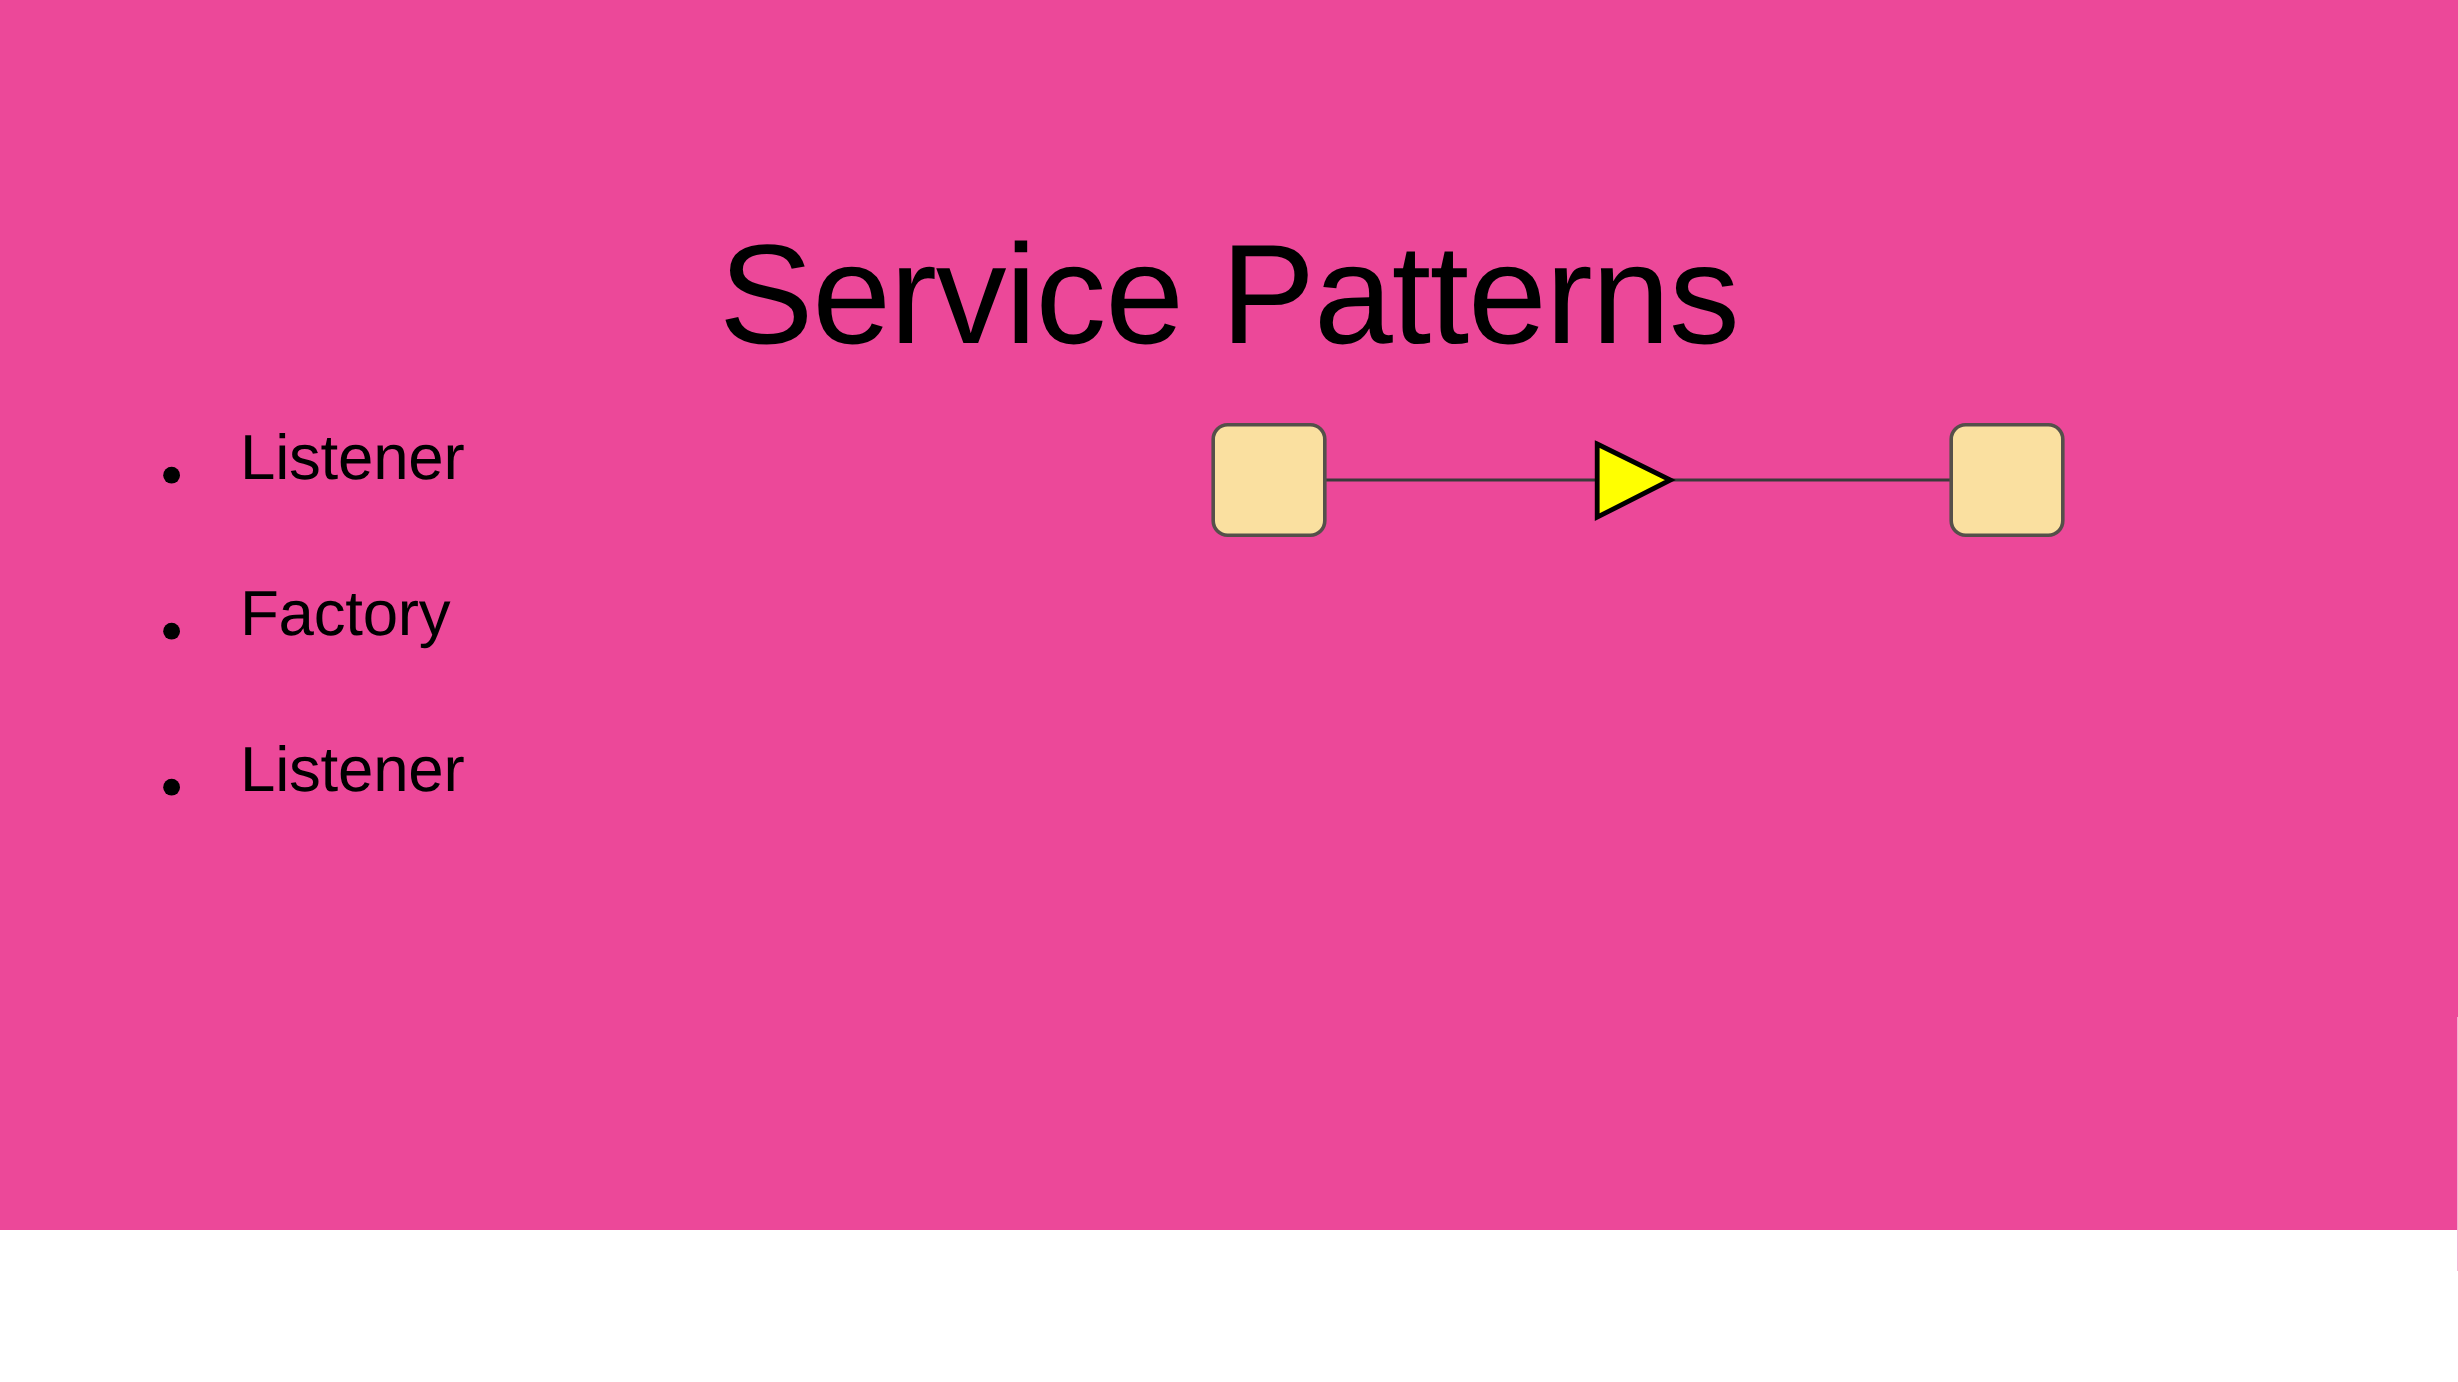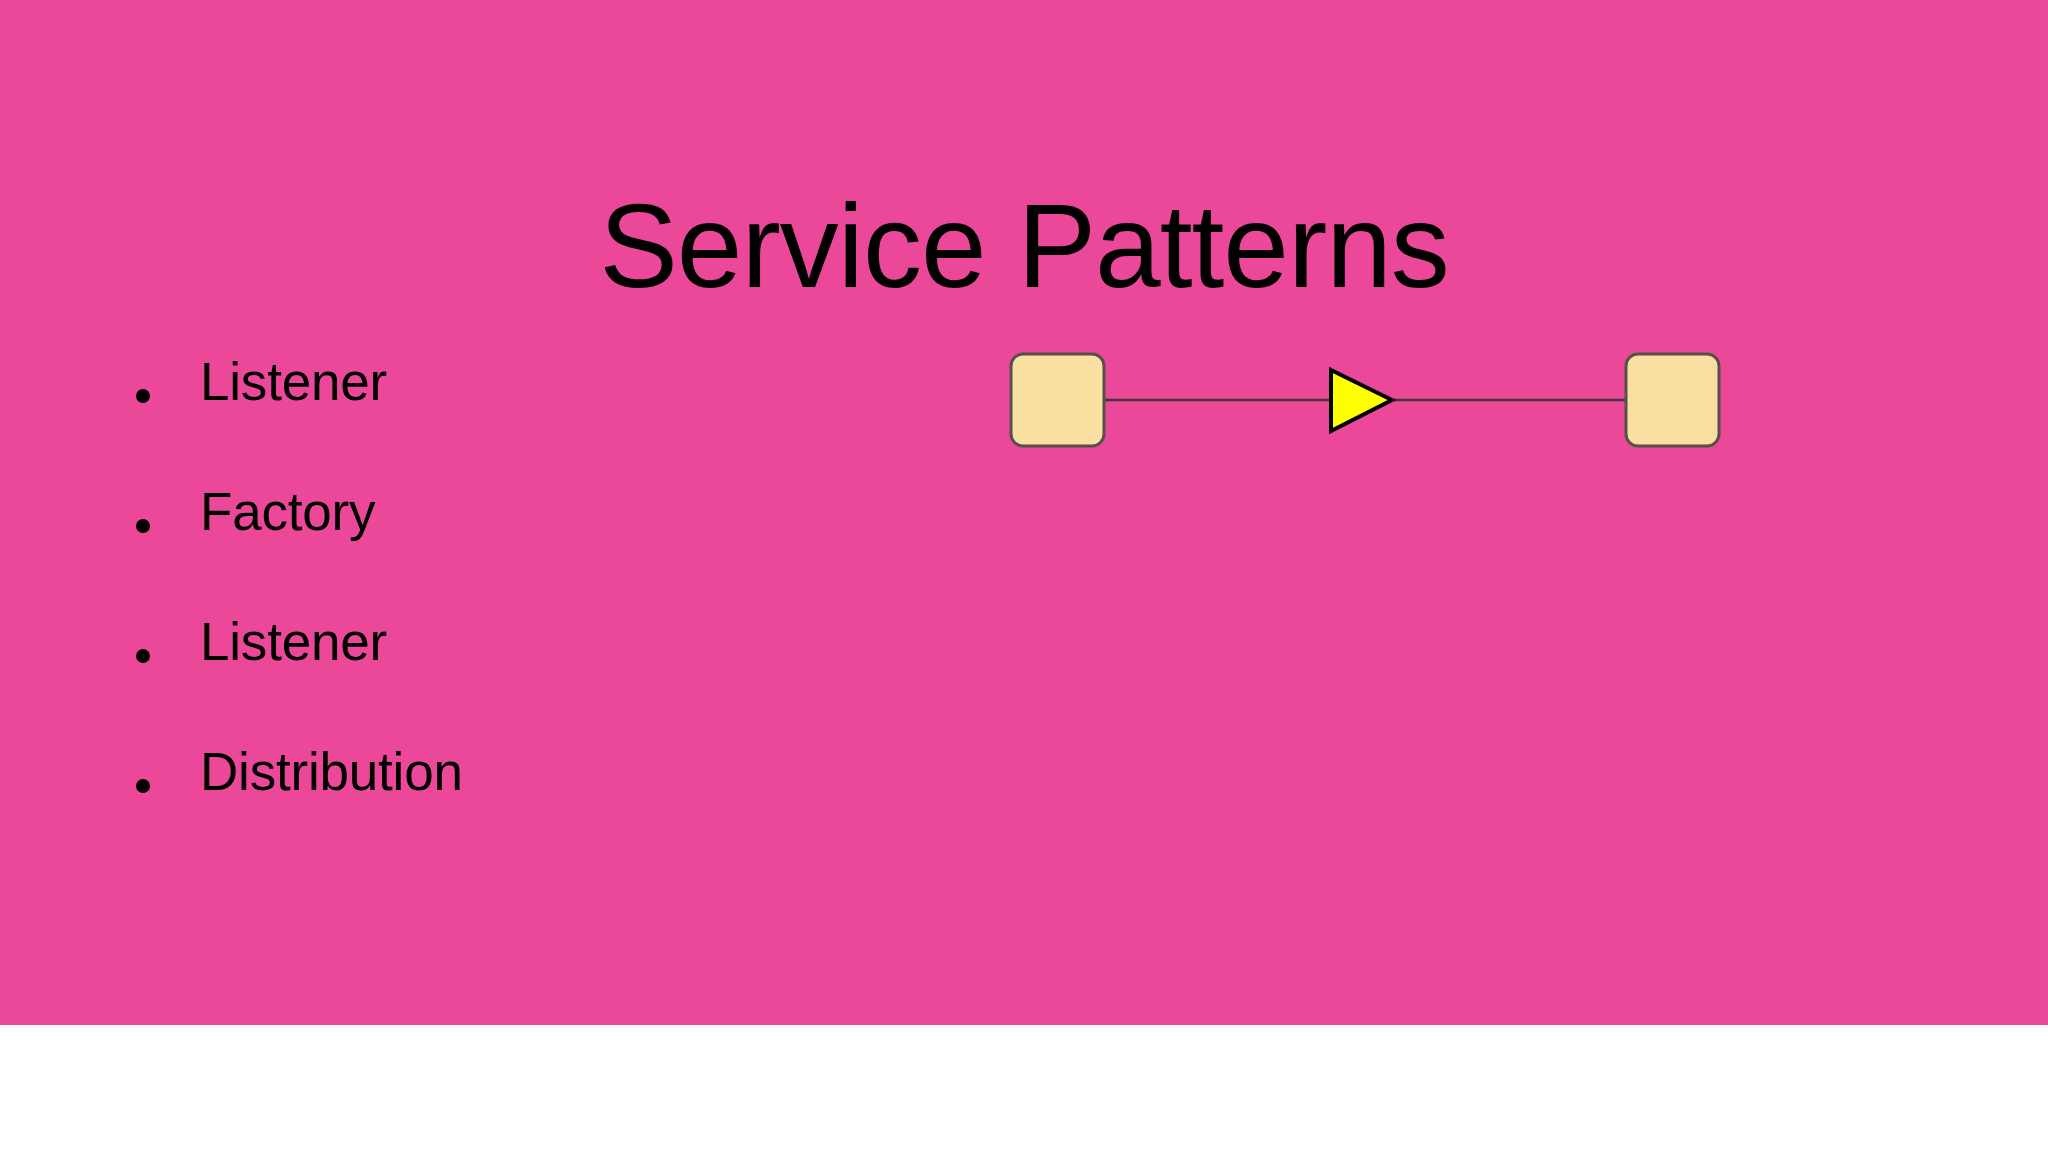--- a/index.html
+++ b/index.html
@@ -100,24 +100,20 @@
     <li class="bullet-item">
       <span class="bullet-marker"></span>
       <span class="bullet-label">Factory</span>
     </li>
 
     <li class="bullet-item">
       <span class="bullet-marker"></span>
       <span class="bullet-label">Listener</span>
     </li>
 
-    <li class="bullet-item">
-      <span class="bullet-marker"></span>
-      <span class="bullet-label">Distribution</span>
-    </li>
 
 
   </ul>
 
   <div id="diagram">
     <svg viewBox="0 0 780 150" xmlns="http://www.w3.org/2000/svg">
 
       <line x1="124" y1="70" x2="360" y2="70" stroke="#3A3A3A" stroke-width="2.4"></line>
       <line x1="412" y1="70" x2="646" y2="70" stroke="#3A3A3A" stroke-width="2.4"></line>
 

